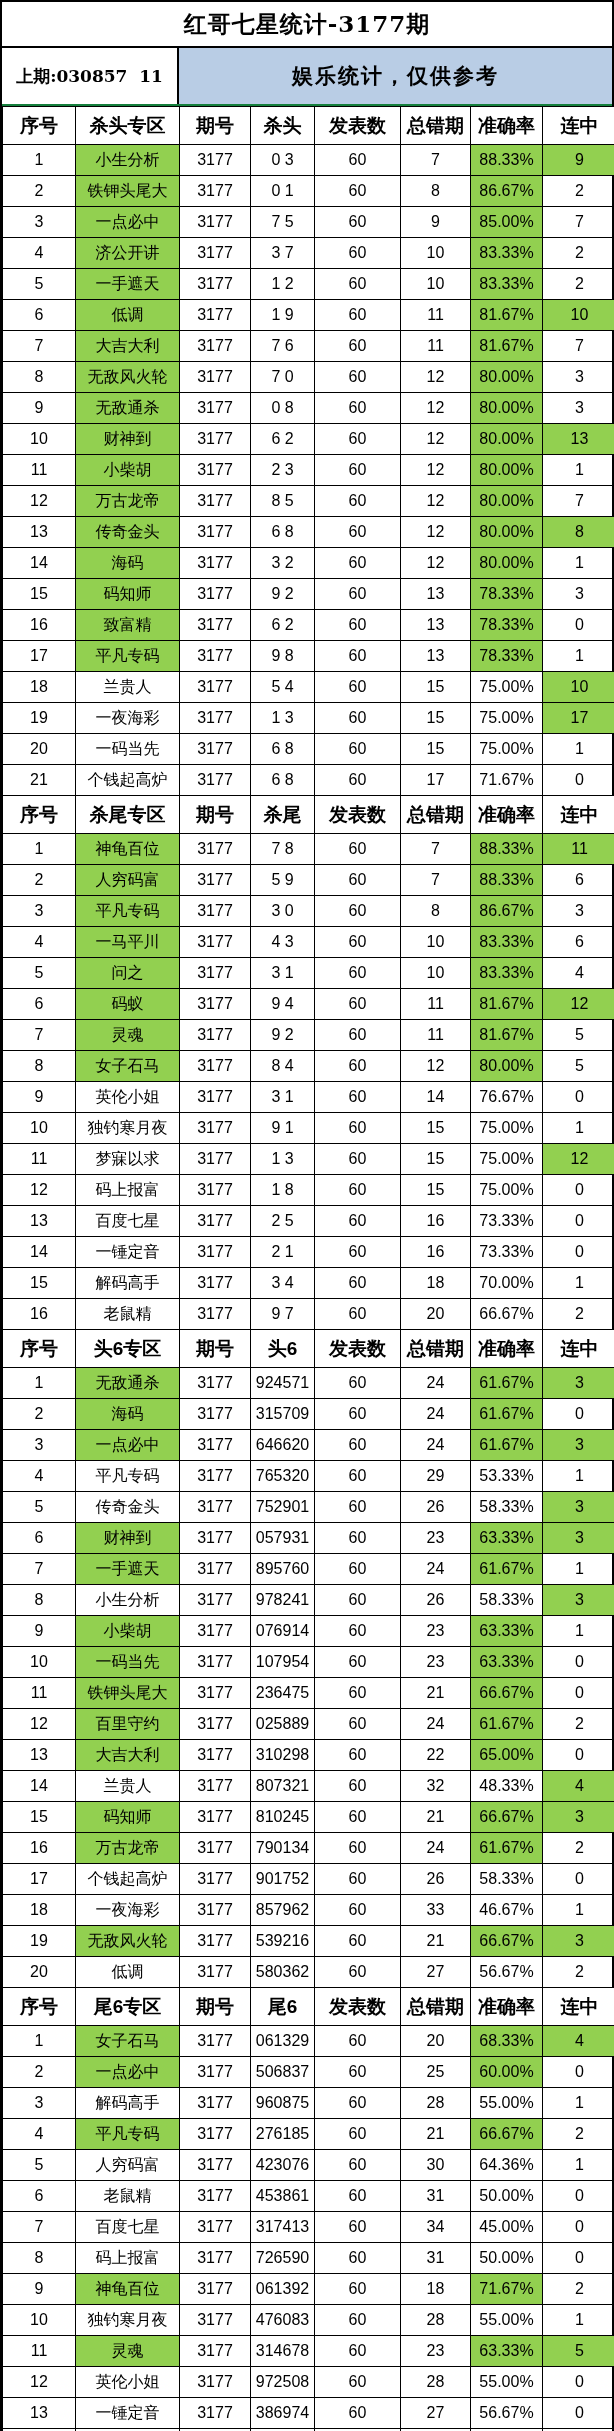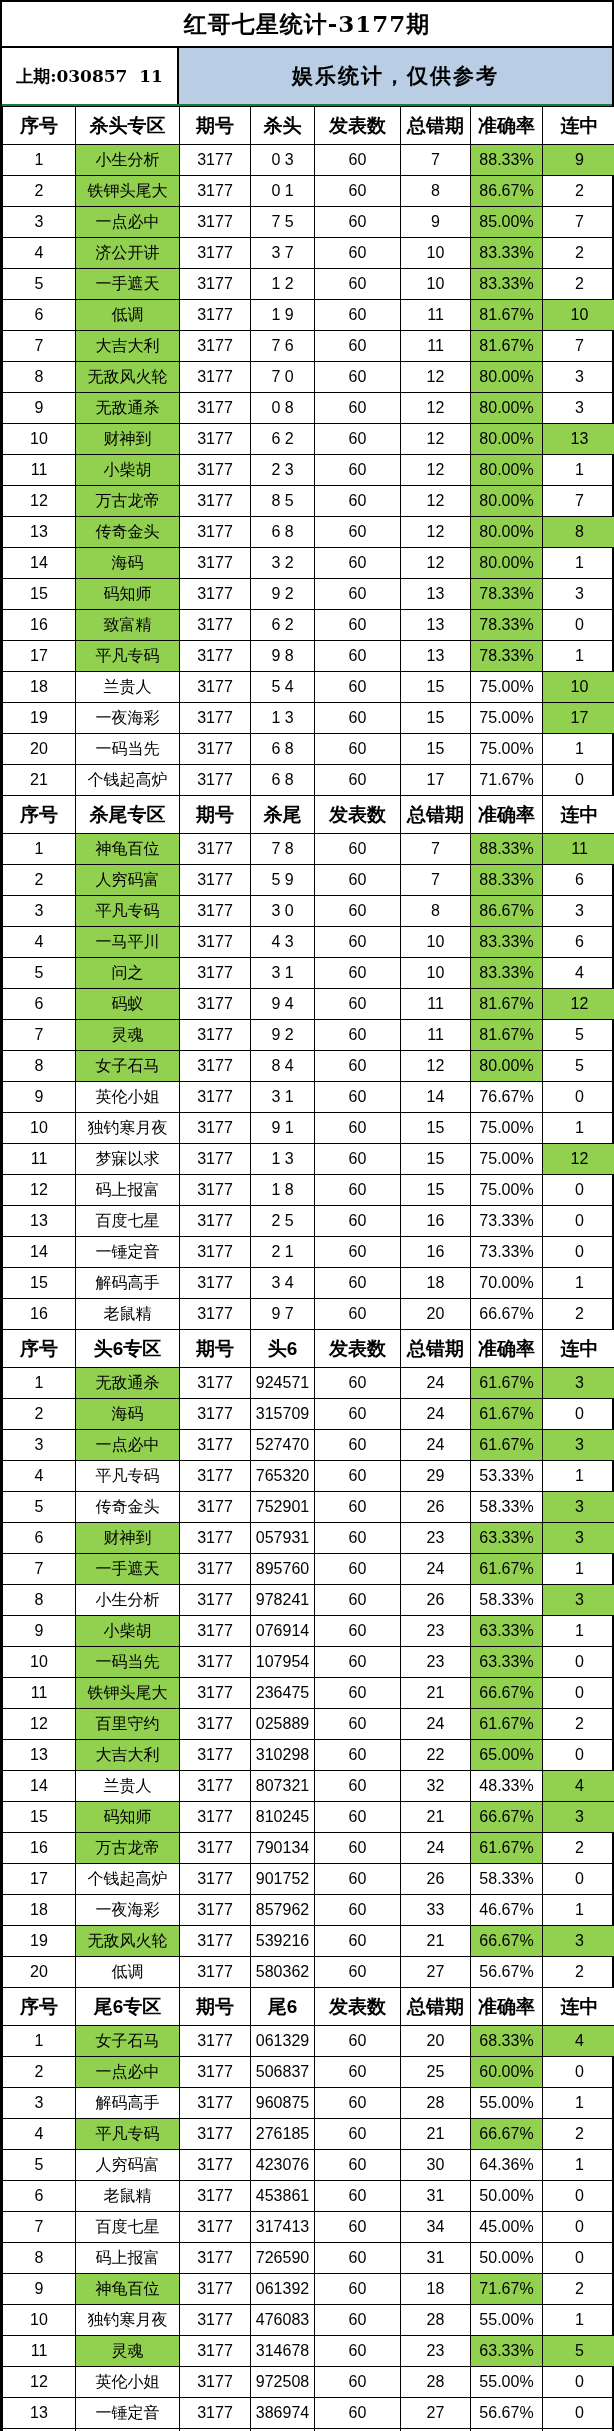--- a/index.html
+++ b/index.html
@@ -515,21 +515,21 @@
           <td>315709</td>
           <td>60</td>
           <td>24</td>
           <td class="green">61.67%</td>
           <td>0</td>
         </tr>
         <tr>
           <td>3</td>
           <td class="name-cell green">一点必中</td>
           <td>3177</td>
-          <td>527470</td>
+          <td>646620</td>
           <td>60</td>
           <td>24</td>
           <td class="green">61.67%</td>
           <td class="green">3</td>
         </tr>
         <tr>
           <td>4</td>
           <td class="name-cell">平凡专码</td>
           <td>3177</td>
           <td>765320</td>

